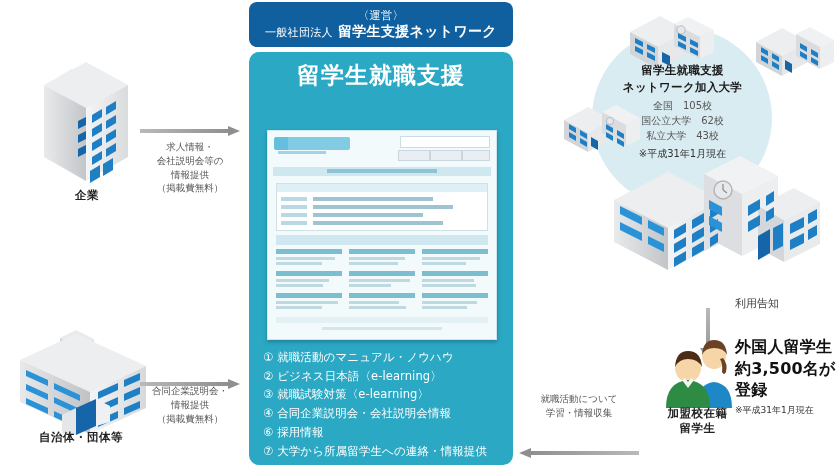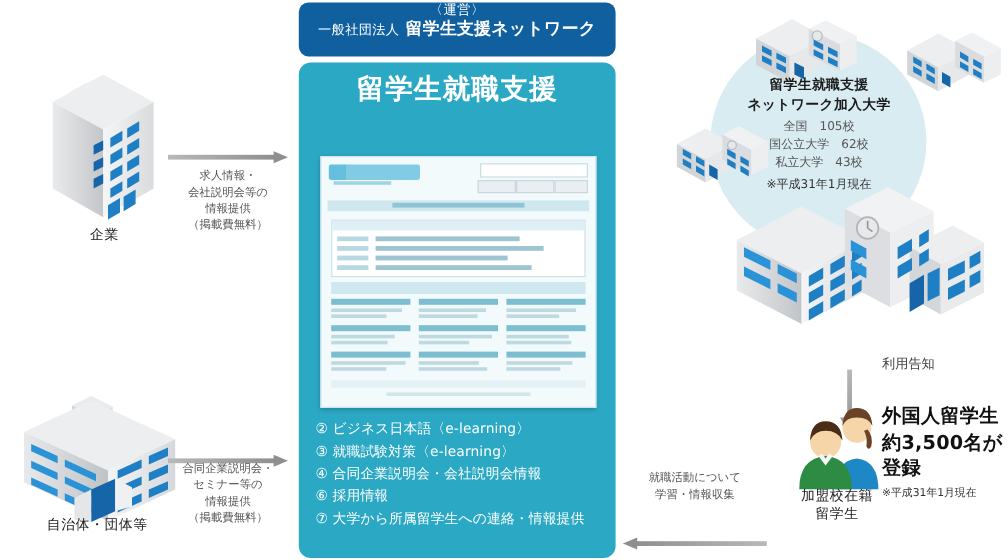--- a/index.html
+++ b/index.html
@@ -5,21 +5,21 @@
   html,body{margin:0;padding:0;background:#fff;}
   body{width:840px;height:467px;position:relative;overflow:hidden;
        font-family:"DejaVu Sans","Liberation Sans",sans-serif;color:#333;}
   .abs{position:absolute;}
 
   
   #center-panel{left:249px;top:0;width:264px;height:467px;}
   #center-header{
     position:absolute;left:0;top:2px;width:264px;height:45px;
     background:#10609f;border-radius:8px;
-    display:flex;flex-direction:column;align-items:center;justify-content:flex-start;
+    display:flex;flex-direction:column;align-items:center;justify-content:center;
     color:#fff;line-height:1.25;}
   #center-header .hline1{font-size:11px;letter-spacing:.5px;}
   #center-header .hline2{font-size:14px;font-weight:bold;letter-spacing:.3px;}
   #center-header .hline2 .small{font-size:11px;font-weight:normal;}
   #center-body{
     position:absolute;left:0;top:52px;width:264px;height:413px;
     background:#2ba8c4;border-radius:10px;}
   #center-title{
     position:absolute;left:0;top:10px;width:264px;text-align:center;
     color:#fff;font-size:23px;font-weight:bold;line-height:1.18;letter-spacing:1px;}
@@ -52,21 +52,21 @@
   .gcell .gh{position:absolute;left:0;top:0;right:0;height:5px;background:#7dbdd0;}
   .gcell .gl{position:absolute;left:0;height:3px;background:#bfd9e2;}
   #mk-foot{left:8px;top:186px;right:8px;height:6px;background:#e3f1f5;}
   #mk-copy{left:50%;transform:translateX(-50%);top:196px;width:120px;height:3px;background:#d3e6ec;}
 
   
   #feature-list{position:absolute;left:14px;top:296px;width:238px;color:#fff;}
   #feature-list .li{font-size:11.5px;line-height:1.63;white-space:nowrap;letter-spacing:.1px;}
 
   
-  .node-label{text-align:center;font-size:11.5px;font-weight:normal;color:#222;letter-spacing:.5px;}
+  .node-label{text-align:center;font-size:11.5px;font-weight:bold;color:#222;letter-spacing:.5px;}
   .arrow-cap{text-align:center;font-size:9.5px;color:#555;line-height:1.45;}
   .arrow-r{position:relative;height:9px;}
   .arrow-r .shaft{position:absolute;left:0;top:3px;right:11px;height:4px;
      background:linear-gradient(90deg,#b9b9b9,#8f8f8f);}
   .arrow-r .head{position:absolute;right:0;top:0;width:0;height:0;
      border-top:5px solid transparent;border-bottom:5px solid transparent;border-left:12px solid #8f8f8f;}
   .arrow-l{position:relative;height:9px;}
   .arrow-l .shaft{position:absolute;left:11px;top:3px;right:0;height:4px;
      background:linear-gradient(90deg,#8f8f8f,#b9b9b9);}
   .arrow-l .head{position:absolute;left:0;top:0;width:0;height:0;
@@ -194,21 +194,20 @@
   </svg>
 </div>
 <div class="abs node-label" style="left:6px;top:430px;width:150px;">自治体・団体等</div>
 
 <div class="abs arrow-r" style="left:140px;top:370px;width:100px;">
   <div class="shaft"></div>
     <div class="head"></div>
 </div>
 <div class="abs arrow-cap" style="left:132px;top:384px;width:116px;">
   <div>合同企業説明会・</div>
-  <div>セミナー等の</div>
   <div>情報提供</div>
   <div>（掲載費無料）</div>
 </div>
 
 <div class="abs" id="center-panel">
 
   <div id="center-header">
     <div class="hline1">〈運営〉</div>
     <div class="hline2">
       <span class="small">一般社団法人</span>
@@ -301,20 +300,21 @@
             <div class="gl" style="top:8px;width:84%;"></div>
             <div class="gl" style="top:13px;width:68%;"></div>
           </div>
       </div>
 
       <div class="mk" id="mk-foot"></div>
       <div class="mk" id="mk-copy"></div>
     </div>
 
     <div id="feature-list">
+      <div class="li">① 就職活動のマニュアル・ノウハウ</div>
       <div class="li">② ビジネス日本語〈e-learning〉</div>
       <div class="li">③ 就職試験対策〈e-learning〉</div>
       <div class="li">④ 合同企業説明会・会社説明会情報</div>
       <div class="li">⑥ 採用情報</div>
       <div class="li">⑦ 大学から所属留学生への連絡・情報提供</div>
 
     </div>
   </div>
 </div>
 

